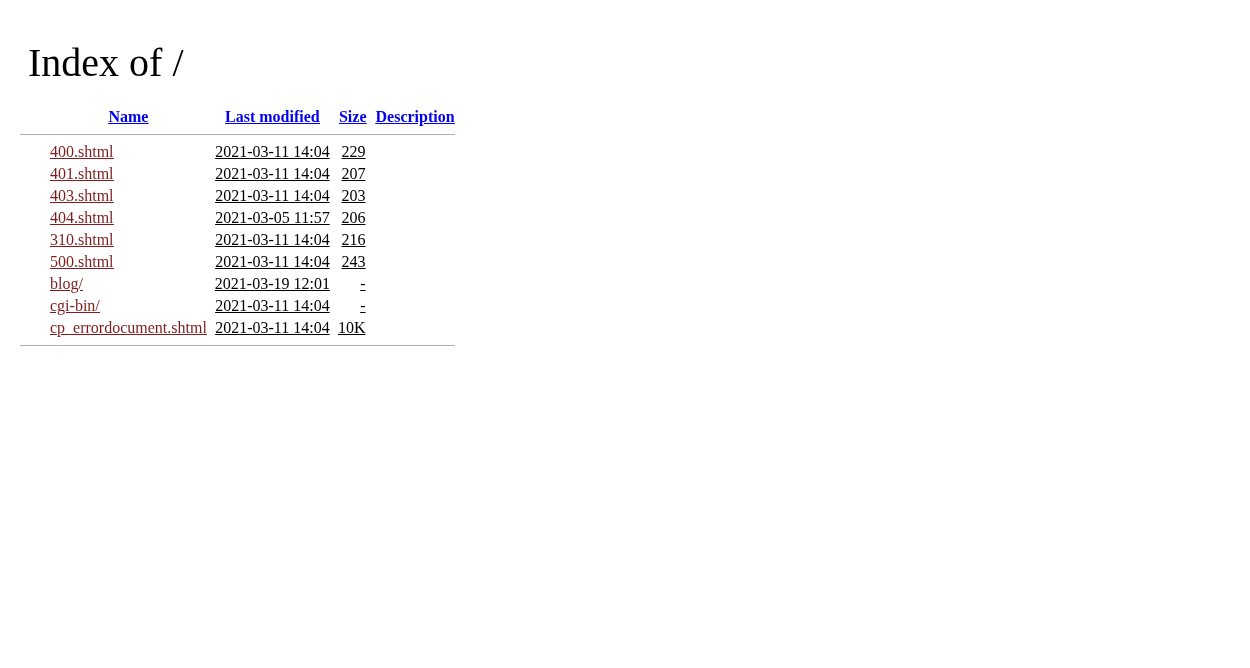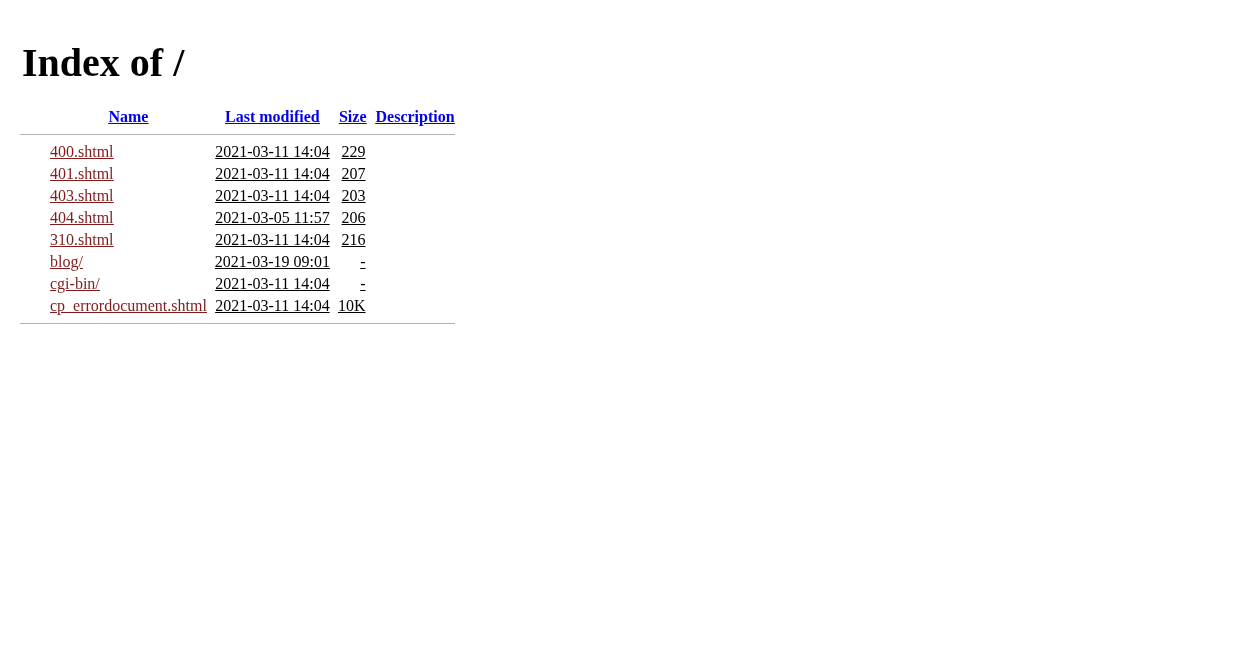--- a/index.html
+++ b/index.html
@@ -4,22 +4,22 @@
 <style>
   body {
     font-family: "Times New Roman", Times, serif;
     font-size: 20px;
     margin: 12px 16px;
     background: #fff;
     color: #000;
   }
   h1 {
     font-size: 40px;
-    font-weight: bold;
-    margin: 0.67em 0 0.5em 6px;
+    font-weight: normal;
+    margin: 0.67em 0 0.5em 12px;
   }
   table {
     border-collapse: collapse;
     font-size: 16px;
     text-decoration: underline;
   }
   th, td {
     padding: 2px 4px;
     text-align: left;
     vertical-align: baseline;
@@ -103,22 +103,29 @@
   </tr>
   <tr>
     <td class="icon"></td>
     <td class="name"><a href="#">310.shtml</a></td>
     <td class="date">2021-03-11 14:04</td>
     <td class="size">216</td>
     <td></td>
   </tr>
   <tr>
     <td class="icon"></td>
+    <td class="name"><a href="#">500.shtml</a></td>
+    <td class="date">2021-03-11 14:04</td>
+    <td class="size">243</td>
+    <td></td>
+  </tr>
+  <tr>
+    <td class="icon"></td>
     <td class="name"><a href="#">blog/</a></td>
-    <td class="date">2021-03-19 09:01</td>
+    <td class="date">2021-03-19 12:01</td>
     <td class="size">-</td>
     <td></td>
   </tr>
   <tr>
     <td class="icon"></td>
     <td class="name"><a href="#">cgi-bin/</a></td>
     <td class="date">2021-03-11 14:04</td>
     <td class="size">-</td>
     <td></td>
   </tr>

